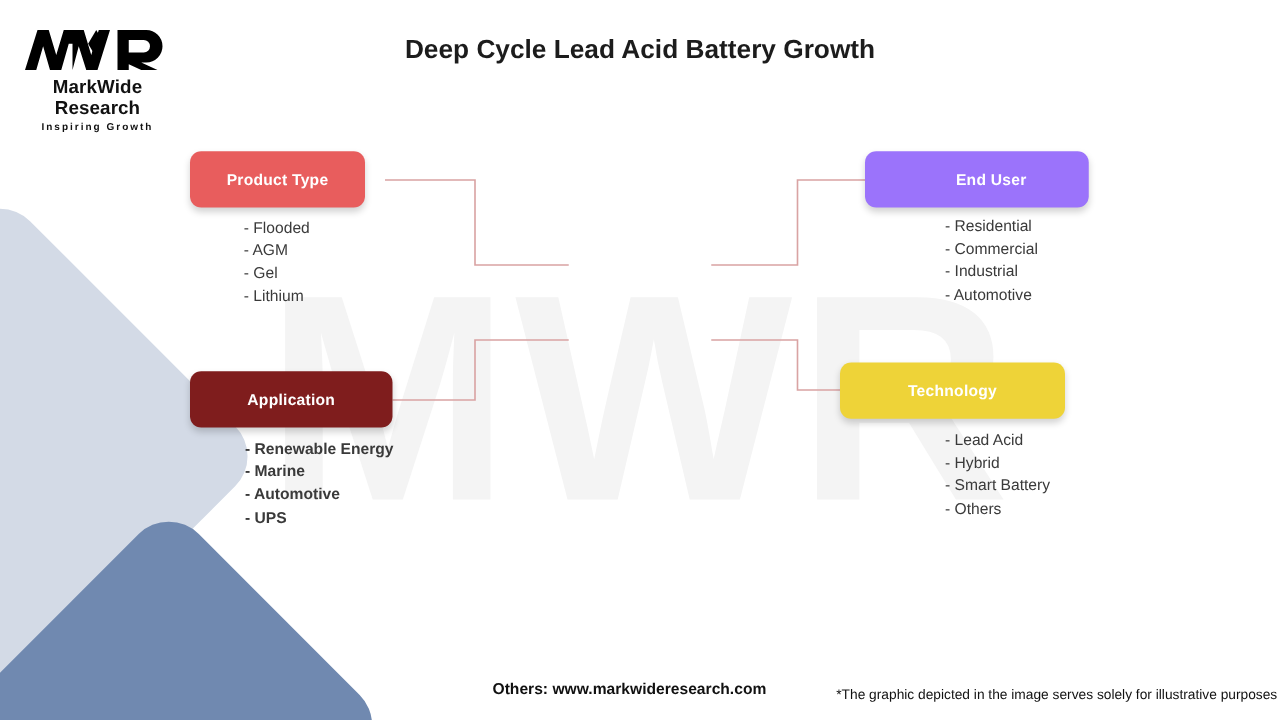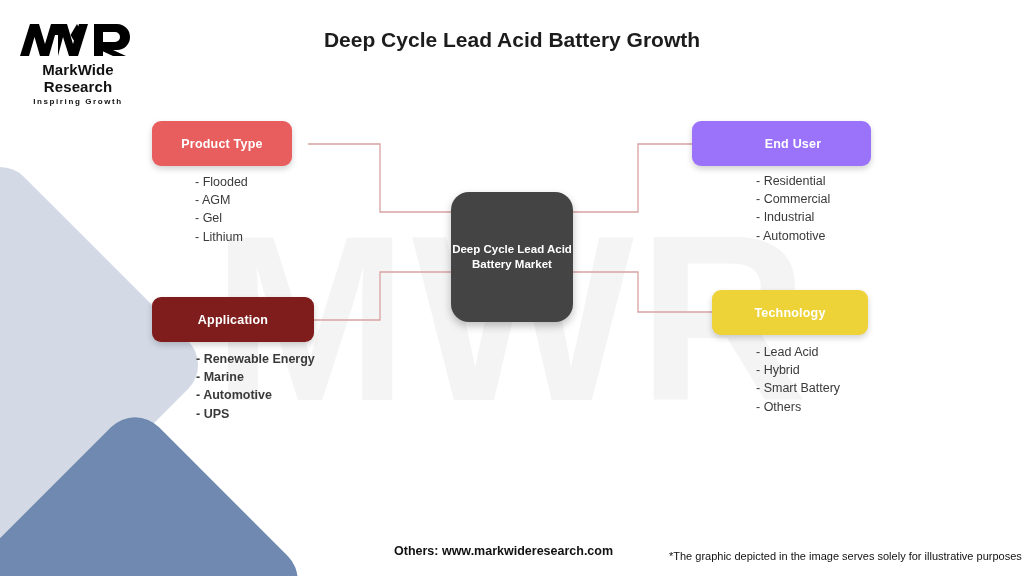--- a/index.html
+++ b/index.html
@@ -131,21 +131,21 @@
 
   #box-product   { left: 152px; top: 121px; width: 140px; height: 45px; background: #e85d5d; }
   #list-product  { left: 180px; top: 173px; }
 
   #box-application  { left: 152px; top: 297px; width: 162px; height: 45px; background: #7f1d1d; }
   #list-application { left: 181px; top: 350px; font-weight: bold; }
 
   #box-enduser   { left: 692px; top: 121px; width: 156px; height: 45px; background: #9b73fb; padding-left: 23px; }
   #list-enduser  { left: 741px; top: 172px; }
 
-  #box-technology  { left: 712px; top: 290px; width: 156px; height: 45px; background: #eed338; }
+  #box-technology  { left: 672px; top: 290px; width: 180px; height: 45px; background: #eed338; }
   #list-technology { left: 741px; top: 343px; }
 
   
   #center-node {
     position: absolute;
     left: 451px;
     top: 192px;
     width: 122px;
     height: 130px;
     background: #444444;
@@ -249,23 +249,17 @@
   <div class="cat-box" id="box-technology">
     <span>Technology</span>
   </div>
   <div class="cat-list" id="list-technology">
     <div>- Lead Acid</div>
     <div>- Hybrid</div>
     <div>- Smart Battery</div>
     <div>- Others</div>
   </div>
 
-  <div id="center-node">
-    <div>
-      <div>Deep Cycle Lead Acid</div>
-      <div>Battery Market</div>
-    </div>
-  </div>
 
   <div id="footer-source">Others: www.markwideresearch.com</div>
   <div id="footer-note">*The graphic depicted in the image serves solely for illustrative purposes</div>
 
 </div>
 
 </body></html>

